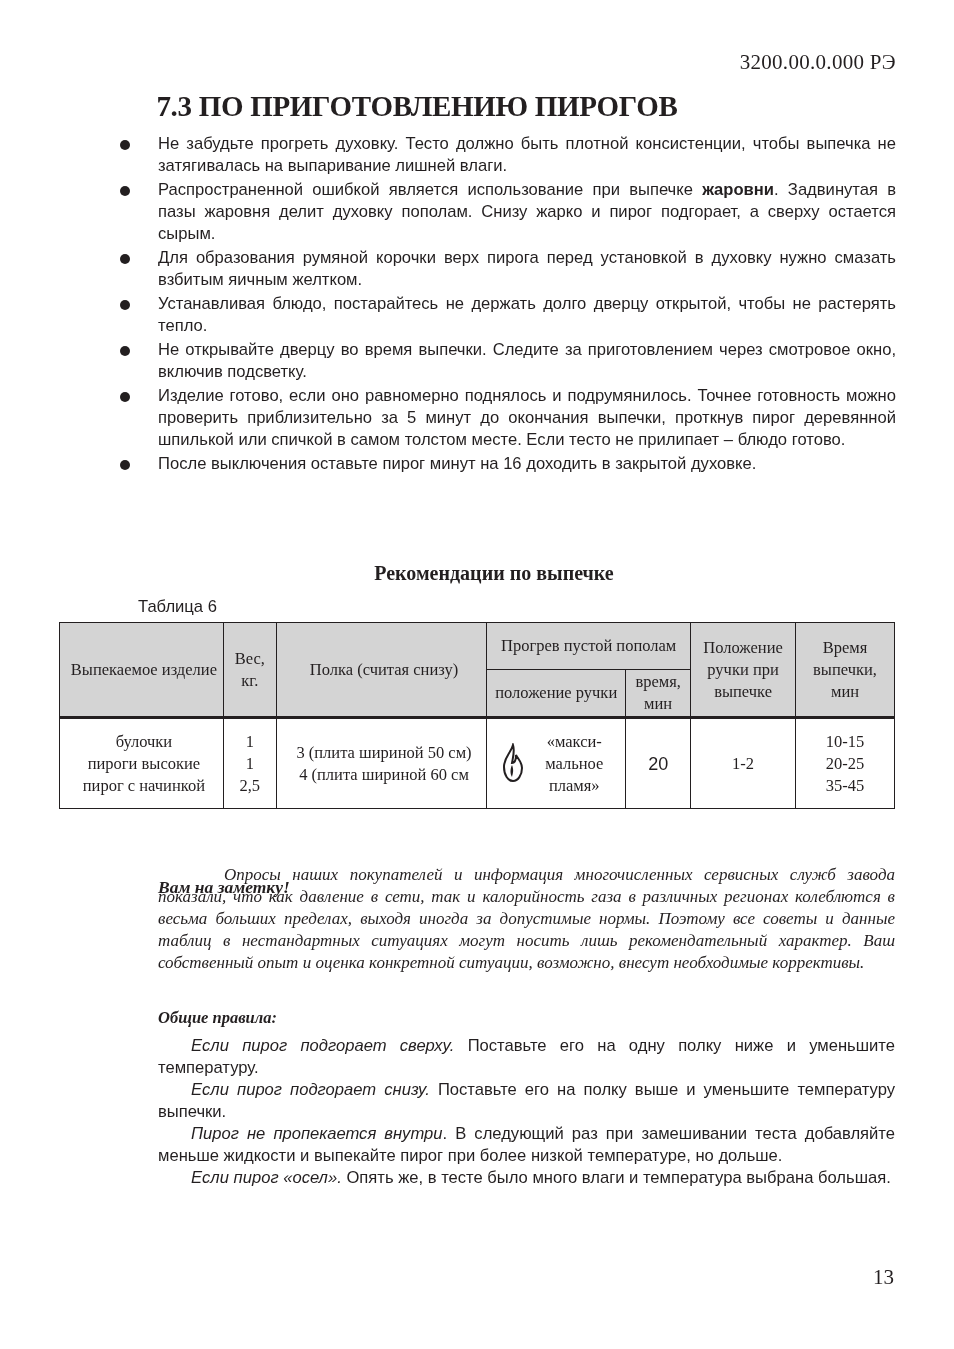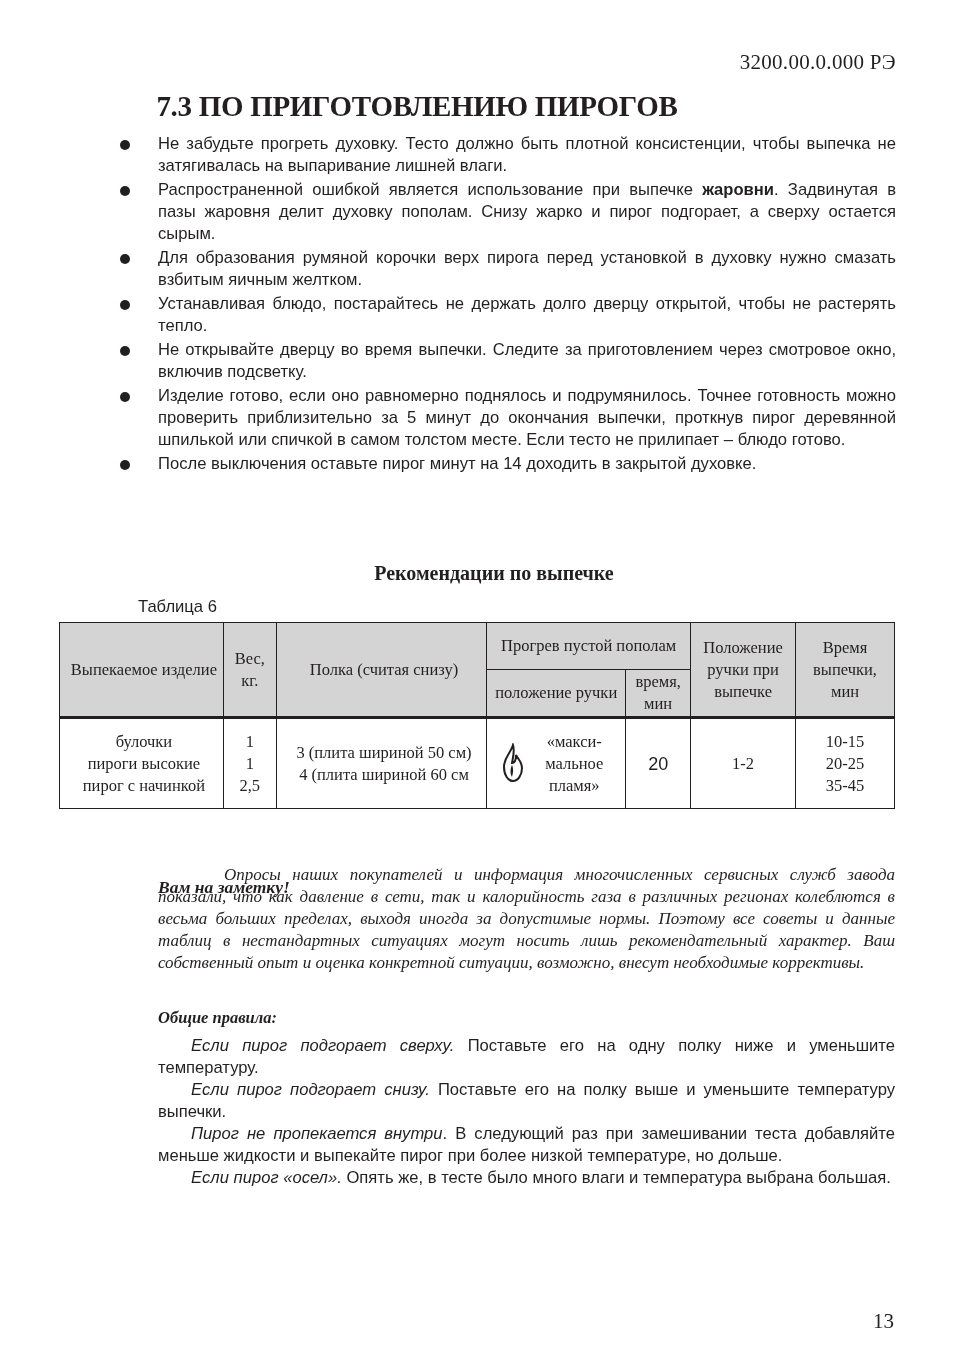--- a/index.html
+++ b/index.html
@@ -19,36 +19,36 @@
   .left { text-align: center; padding-left: 6px; }
   .center { text-align: center; }
   .flame-cell { position: relative; }
   .flame { position: absolute; left: 14px; top: 24px; width: 24px; height: 40px; }
   .note-title { position: absolute; top: 877px; left: 158px; font-family: "Liberation Serif", serif; font-style: italic; font-weight: bold; font-size: 17.5px; }
   .note-body { position: absolute; top: 864px; left: 158px; width: 737px; font-family: "Liberation Serif", serif; font-style: italic; font-size: 17px; line-height: 22px; text-align: justify; text-indent: 66px; margin: 0; }
   .rules-title { position: absolute; top: 1008px; left: 158px; font-family: "Liberation Serif", serif; font-style: italic; font-weight: bold; font-size: 16.5px; }
   .rules { position: absolute; top: 1035px; left: 158px; width: 737px; font-family: "Liberation Sans", sans-serif; font-size: 16.6px; line-height: 22px; }
   .rules p { margin: 0; text-align: justify; text-indent: 33px; }
   .rules em { font-style: italic; }
-  .page-number { position: absolute; top: 1265px; right: 60px; font-family: "Liberation Serif", serif; font-size: 21px; margin-top: 44px; }
+  .page-number { position: absolute; top: 1265px; right: 60px; font-family: "Liberation Serif", serif; font-size: 21px; }
 </style>
 </head>
 <body>
 
 <div class="doc-code">3200.00.0.000 РЭ</div>
 <div class="section-title">7.3 ПО ПРИГОТОВЛЕНИЮ ПИРОГОВ</div>
 
 <ul class="bullets">
   <li><span class="dot"></span><span>Не забудьте прогреть духовку. Тесто должно быть плотной консистенции, чтобы выпечка не затягивалась на выпаривание лишней влаги.</span></li>
   <li><span class="dot"></span><span>Распространенной ошибкой является использование при выпечке </span><b>жаровни</b><span>. Задвинутая в пазы жаровня делит духовку пополам. Снизу жарко и пирог подгорает, а сверху остается сырым.</span></li>
   <li><span class="dot"></span><span>Для образования румяной корочки верх пирога перед установкой в духовку нужно смазать взбитым яичным желтком.</span></li>
   <li><span class="dot"></span><span>Устанавливая блюдо, постарайтесь не держать долго дверцу открытой, чтобы не растерять тепло.</span></li>
   <li><span class="dot"></span><span>Не открывайте дверцу во время выпечки. Следите за приготовлением через смотровое окно, включив подсветку.</span></li>
   <li><span class="dot"></span><span>Изделие готово, если оно равномерно поднялось и подрумянилось. Точнее готовность можно проверить приблизительно за 5 минут до окончания выпечки, проткнув пирог деревянной шпилькой или спичкой в самом толстом месте. Если тесто не прилипает – блюдо готово.</span></li>
-  <li><span class="dot"></span><span>После выключения оставьте пирог минут на 14 доходить в закрытой духовке.</span></li>
+  <li><span class="dot"></span><span>После выключения оставьте пирог минут на 16 доходить в закрытой духовке.</span></li>
 </ul>
 
 <div class="table-caption">Рекомендации по выпечке</div>
 <div class="table-number">Таблица 6</div>
 
 <table class="rec">
   <colgroup>
     <col style="width:164px">
       <col style="width:53px">
       <col style="width:211px">

